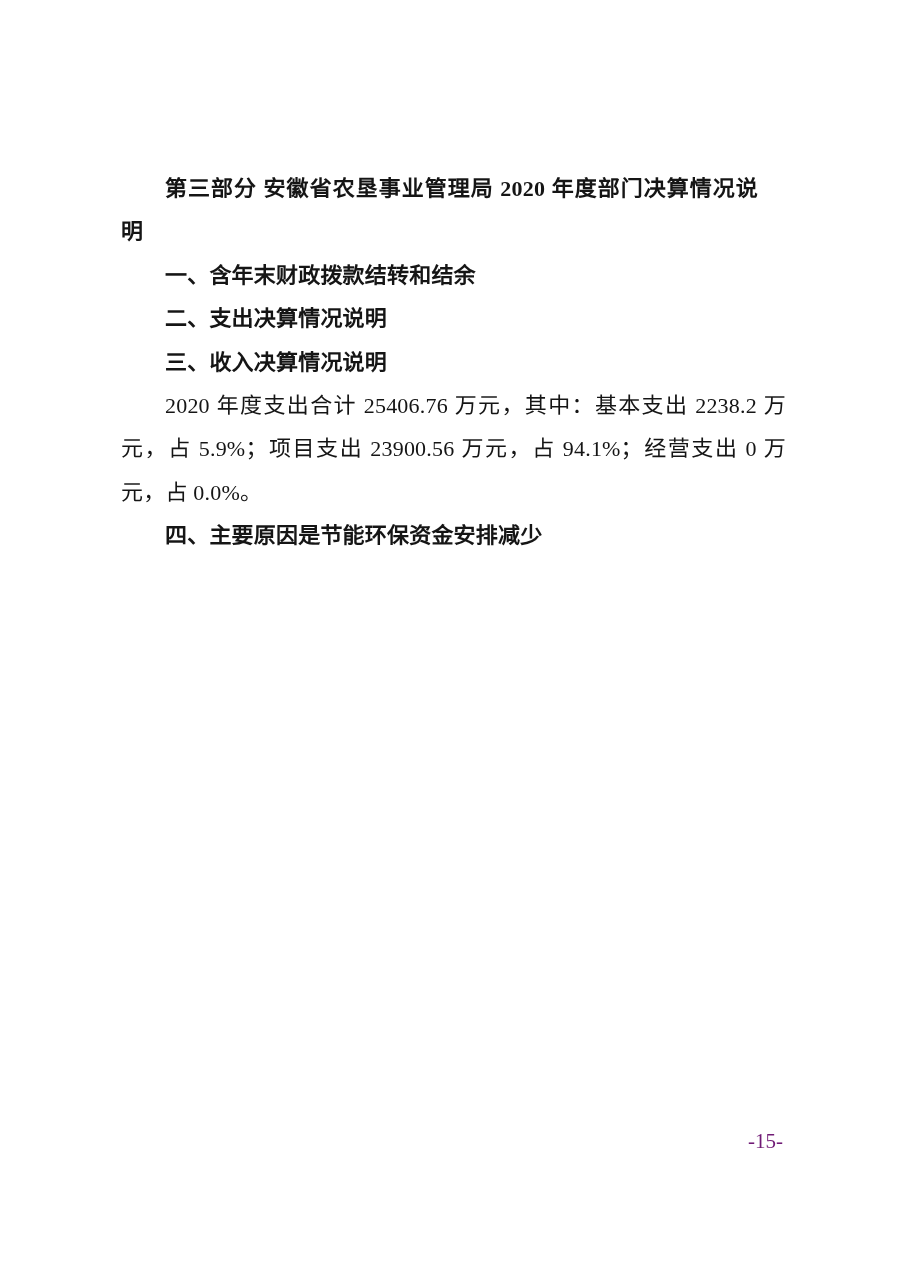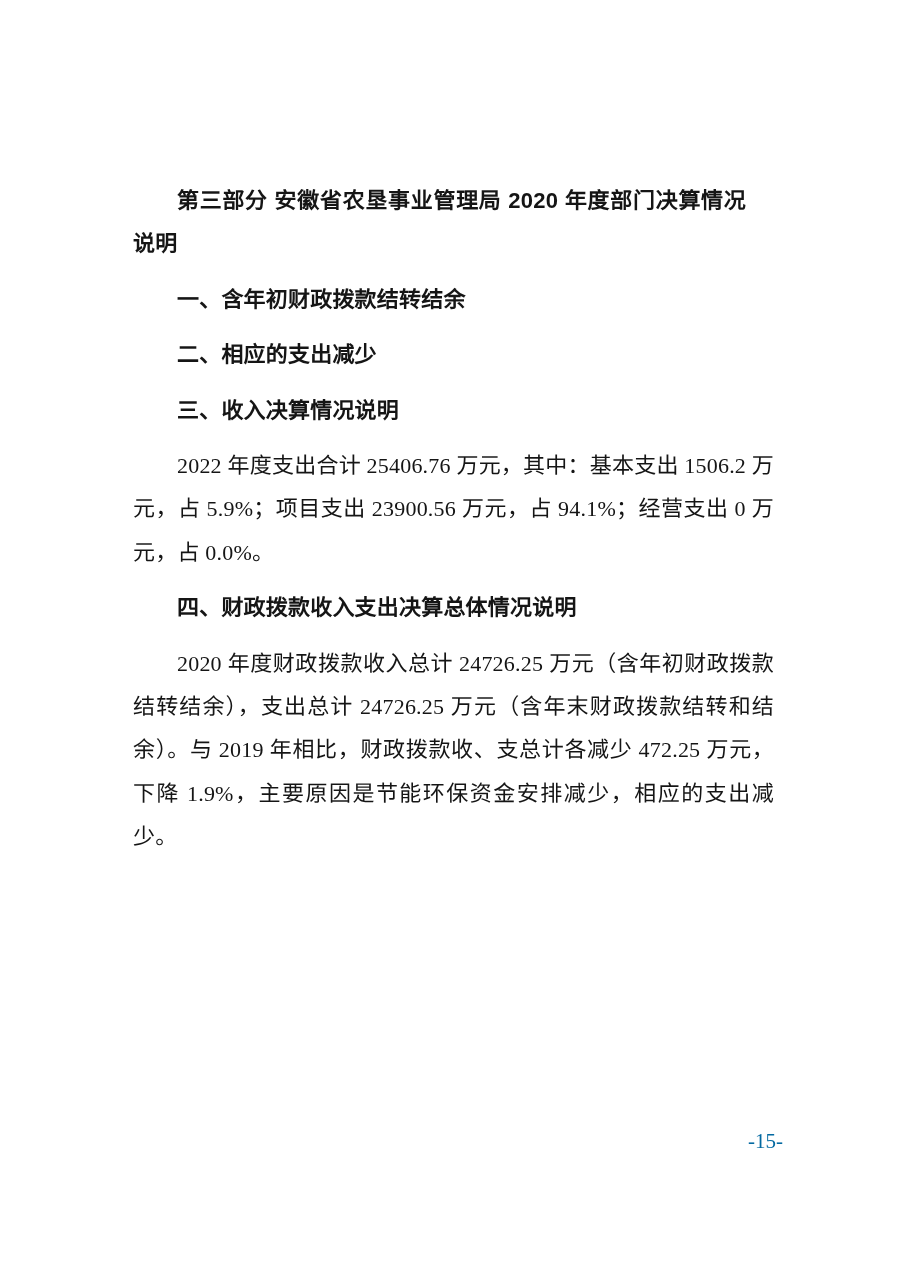--- a/index.html
+++ b/index.html
@@ -24,59 +24,59 @@
     position: absolute;
     left: 121px;
     top: 167px;
     width: 665px;
     font-size: 22px;
     line-height: 43.4px;
     text-align: justify;
     letter-spacing: 0.2px;
   }
   .content p {
-    margin: 12px;
+    margin: 0;
     text-indent: 2em;
+    font-family: Liberation Serif, serif;
   }
   .doc-title {
     font-weight: bold;
     font-family: "Liberation Sans", "DejaVu Sans", sans-serif;
     padding-right: 28px; 
   }
   .section-heading {
     font-weight: bold;
     font-family: "Liberation Sans", "DejaVu Sans", sans-serif;
   }
   .body-para {
     font-family: "Liberation Serif", "DejaVu Serif", serif;
   }
   .page-number {
     position: absolute;
     top: 1128px;
     right: 117px;
     font-size: 21px;
     line-height: 26px;
-    color: #0369a1;
+    color: #701a75;
     font-family: "Liberation Serif", "DejaVu Serif", serif;
   }
 </style>
 </head>
 <body>
 
 <div class="page">
   <div class="content">
 
     <p class="doc-title">第三部分 安徽省农垦事业管理局 2020 年度部门决算情况说明</p>
 
-    <p class="section-heading">一、含年初财政拨款结转结余</p>
+    <p class="section-heading">一、含年末财政拨款结转和结余</p>
 
-    <p class="section-heading">二、相应的支出减少</p>
+    <p class="section-heading">二、支出决算情况说明</p>
 
     <p class="section-heading">三、收入决算情况说明</p>
-    <p class="body-para">2022 年度支出合计 25406.76 万元，其中：基本支出 1506.2 万元，占 5.9%；项目支出 23900.56 万元，占 94.1%；经营支出 0 万元，占 0.0%。</p>
+    <p class="body-para">2020 年度支出合计 25406.76 万元，其中：基本支出 2238.2 万元，占 5.9%；项目支出 23900.56 万元，占 94.1%；经营支出 0 万元，占 0.0%。</p>
 
-    <p class="section-heading">四、财政拨款收入支出决算总体情况说明</p>
-    <p class="body-para">2020 年度财政拨款收入总计 24726.25 万元（含年初财政拨款结转结余），支出总计 24726.25 万元（含年末财政拨款结转和结余）。与 2019 年相比，财政拨款收、支总计各减少 472.25 万元，下降 1.9%，主要原因是节能环保资金安排减少，相应的支出减少。</p>
+    <p class="section-heading">四、主要原因是节能环保资金安排减少</p>
 
   </div>
 
   <div class="page-number">-15-</div>
 </div>
 
 </body></html>

